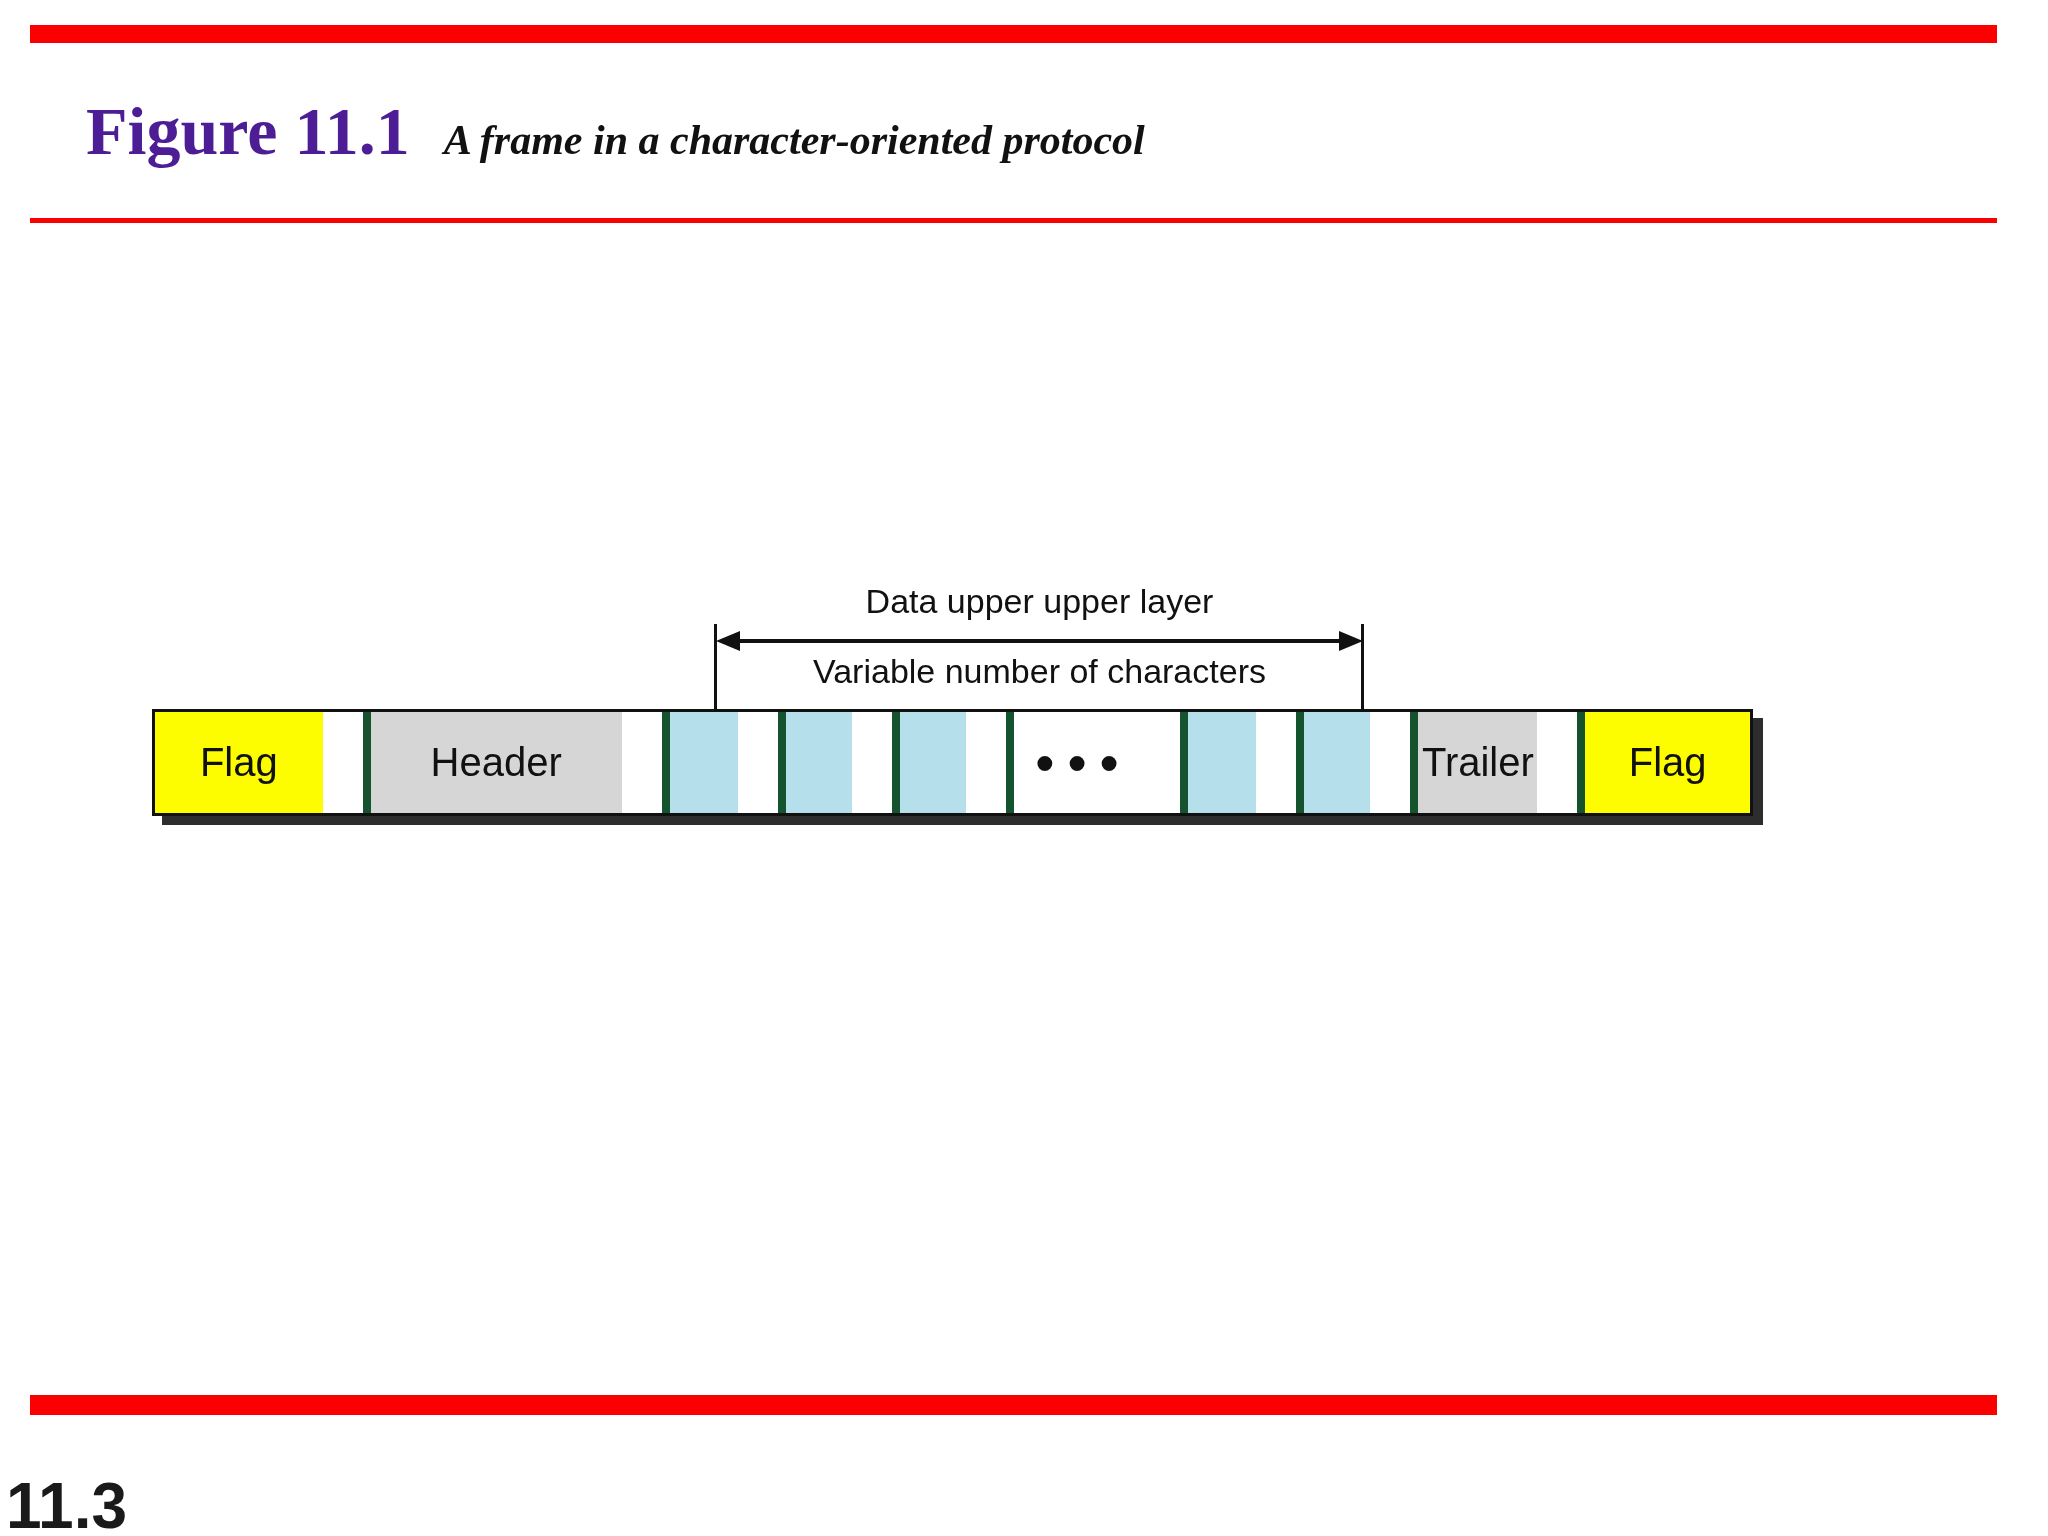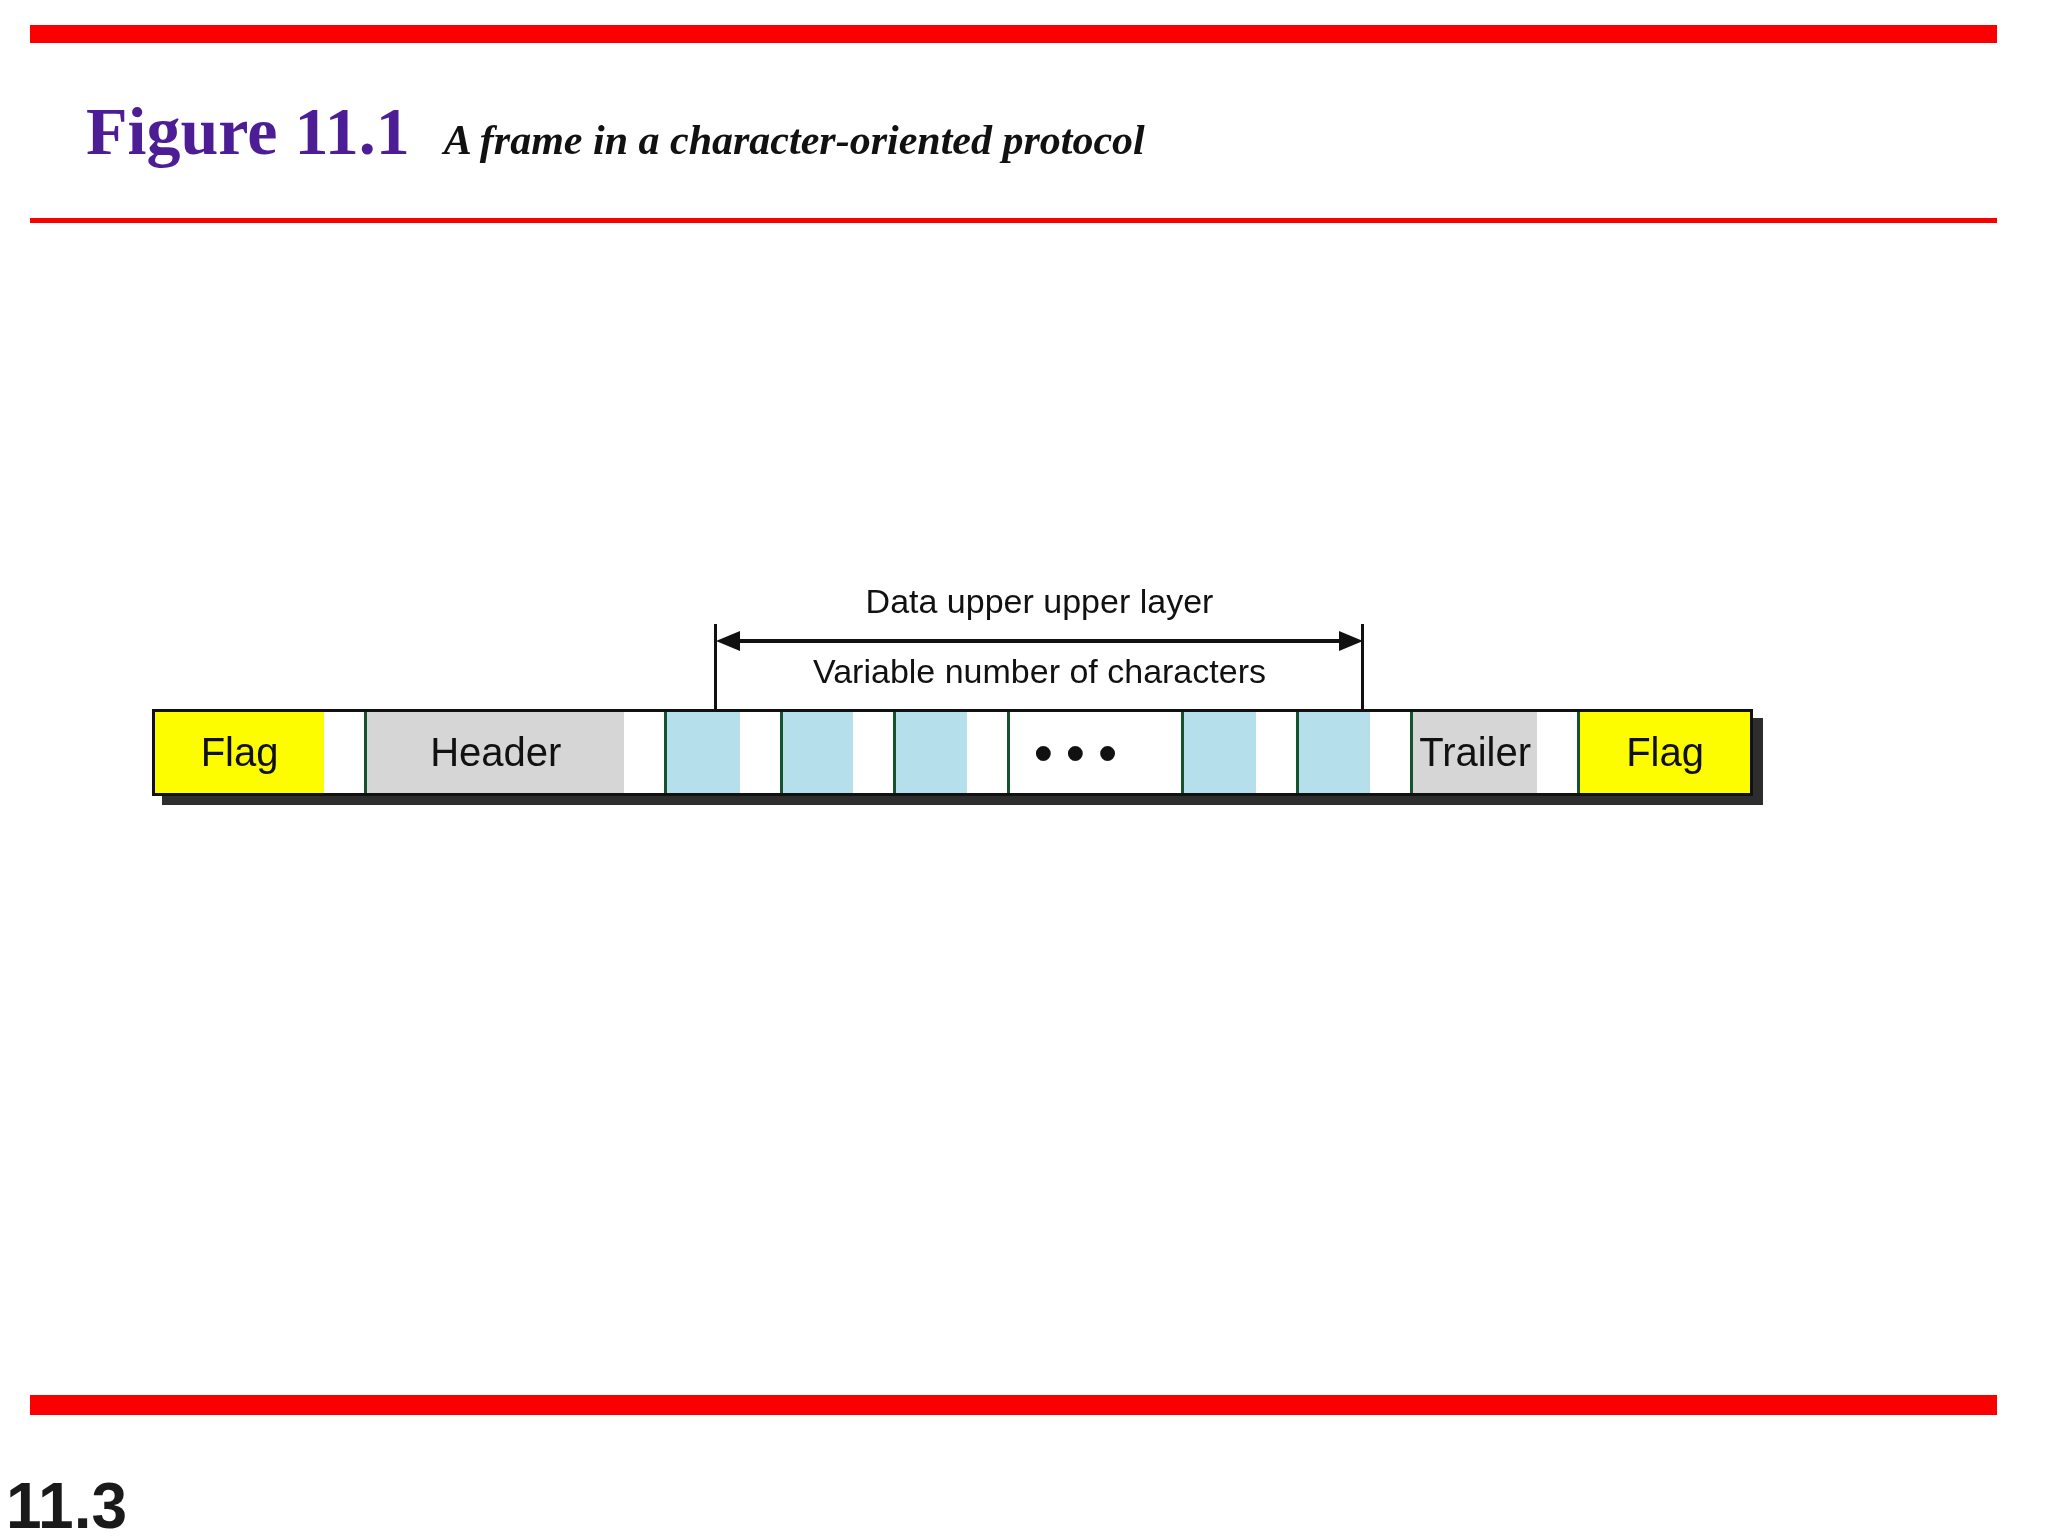--- a/index.html
+++ b/index.html
@@ -64,33 +64,33 @@
     border-top: 10px solid transparent; border-bottom: 10px solid transparent;
     border-left: 24px solid #111111;
   }
   .v-tick { position: absolute; top: 624px; width: 3px; height: 85px; background: #111111; }
   .v-tick-left  { left: 714px; }
   .v-tick-right { left: 1361px; }
 
   
   .frame {
     position: absolute; left: 152px; top: 709px;
-    width: 1601px; height: 87px;
+    width: 1601px; height: 107px;
     display: flex;
     border: 3px solid #111111;
     box-sizing: border-box;
     box-shadow: 10px 9px 0 #2d2d2d;
     background: #ffffff;
     gap: 40px;
   }
   .cell {
     display: flex; align-items: center; justify-content: center;
     box-sizing: border-box;
     font-size: 40px; color: #111111;
-    border-left: 3px solid #14532d;
+    border-left: 8px solid #14532d;
     overflow: hidden; white-space: nowrap;
   }
   .cell:first-child { border-left: none; }
   .cell-flag    { background: #fdfd00; }
   .cell-gray    { background: #d6d6d6; }
   .cell-data    { background: #b5dfea; }
   .cell-dots    { background: #ffffff; font-size: 52px; font-weight: bold; letter-spacing: 14px; padding-left: 14px; }
 
   .c0 { width: 221px; }
   .c1 { width: 339px; }

